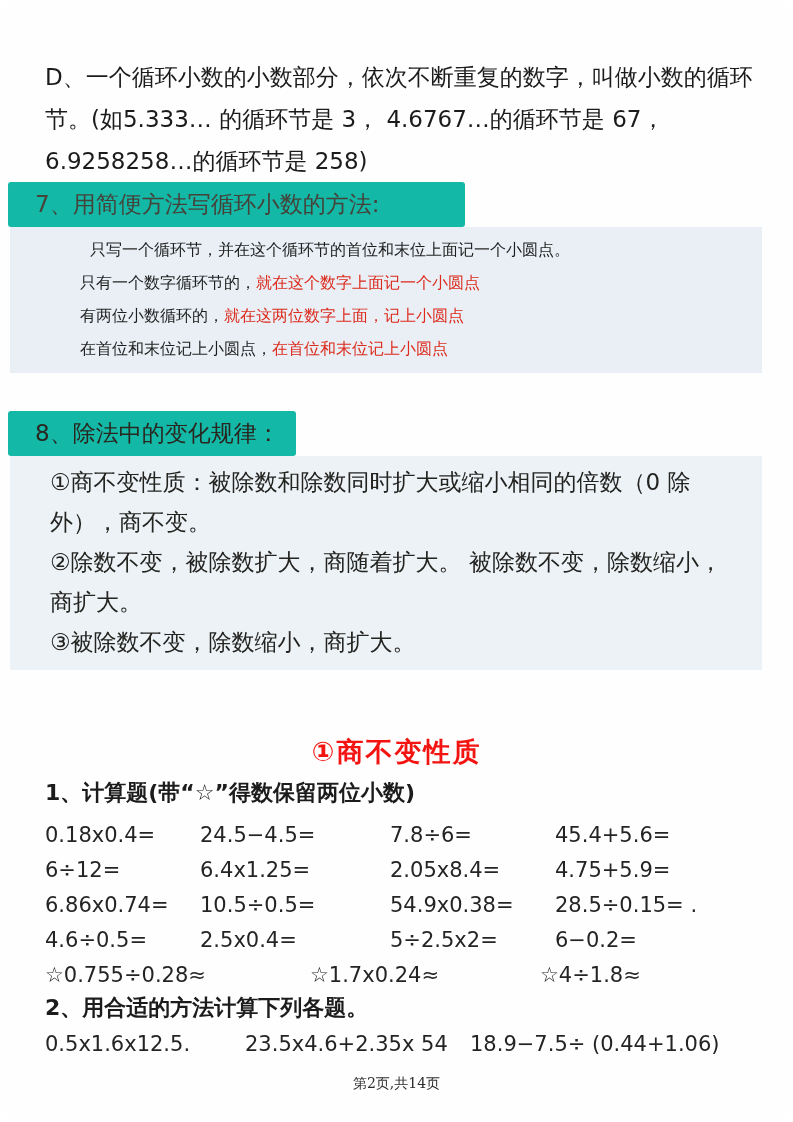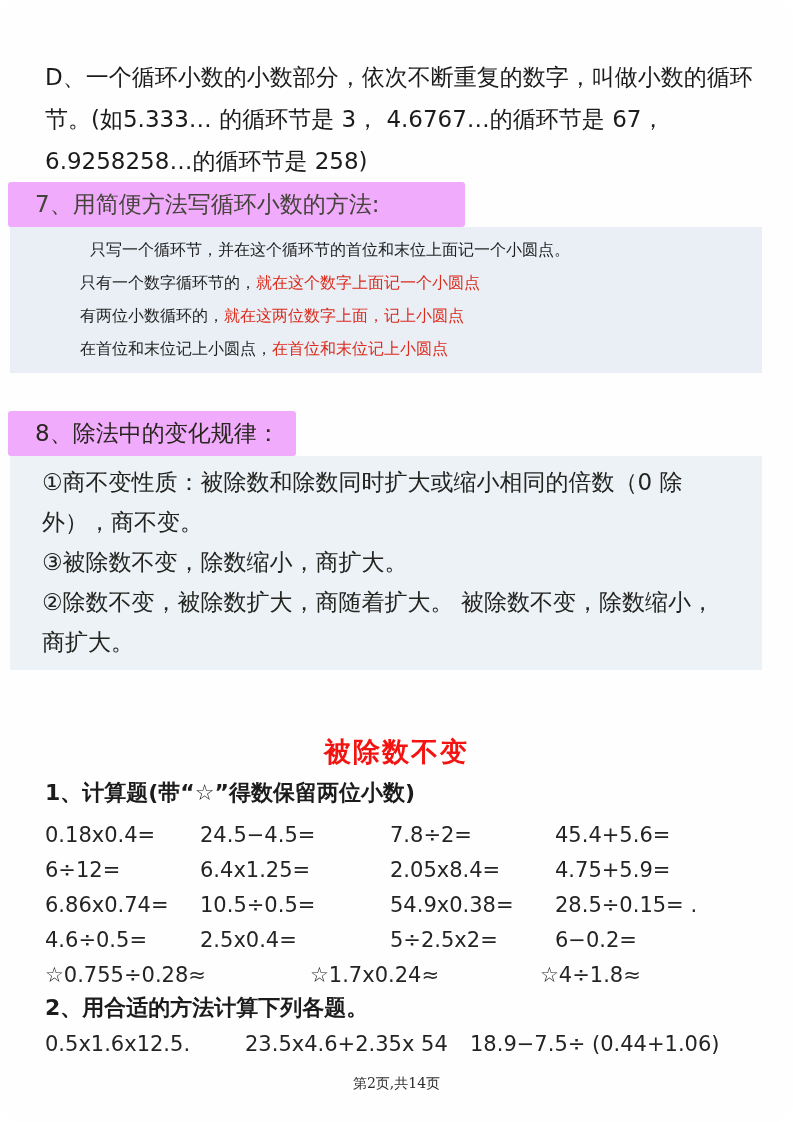--- a/index.html
+++ b/index.html
@@ -14,21 +14,21 @@
     border-radius:20px;
   }
   .d-para {
     margin:56px 36px 0 45px;
     font-size:23px;
     line-height:42px;
     color:#1b1b1b;
   }
   .hl-heading {
     display:block;
-    background:#f0abfc;
+    background:#14b8a6;
     border-radius:3px;
     font-size:23px;
     padding:7px 0 7px 27px;
     color:#45423a;
   }
   .h7 { margin:0 0 0 8px; width:457px; }
   .h8 { margin:38px 0 0 8px; width:288px; color:#29261f; }
   .blue-block7 {
     margin:0 0 0 10px;
     width:752px;
@@ -41,21 +41,21 @@
   .red-ul {
     color:#dc2a1c;
     text-decoration-color:#c03a2a;
     text-underline-offset:5px;
     text-decoration-thickness:2px;
   }
   .blue-block8 {
     margin:0 0 0 10px;
     width:752px;
     background:#edf2f7;
-    padding:6px 30px 8px 32px;
+    padding:6px 30px 8px 40px;
     font-size:23px;
     line-height:40px;
     color:#232320;
   }
   .practice-title {
     margin-top:64px;
     text-align:center;
     color:#f31411;
     font-size:27px;
     font-weight:bold;
@@ -112,32 +112,32 @@
     </div>
     <div>
       <span>在首位和末位记上小圆点，</span><span class="red-ul">在首位和末位记上小圆点</span>
     </div>
   </div>
 
   <div class="hl-heading h8">8、除法中的变化规律：</div>
 
   <div class="blue-block8">
     <div>①商不变性质：被除数和除数同时扩大或缩小相同的倍数（0 除外），商不变。</div>
+    <div>②除数不变，被除数扩大，商随着扩大。 被除数不变，除数缩小，商扩大。</div>
     <div>③被除数不变，除数缩小，商扩大。</div>
-    <div>②除数不变，被除数扩大，商随着扩大。 被除数不变，除数缩小，商扩大。</div>
   </div>
 
-  <div class="practice-title">被除数不变</div>
+  <div class="practice-title">①商不变性质</div>
 
   <div class="q-heading">1、计算题(带“☆”得数保留两位小数)</div>
 
   <div class="q1-grid">
     <span class="cell">0.18x0.4=</span>
     <span class="cell">24.5−4.5=</span>
-    <span class="cell">7.8÷2=</span>
+    <span class="cell">7.8÷6=</span>
     <span class="cell">45.4+5.6=</span>
     <span class="cell">6÷12=</span>
     <span class="cell">6.4x1.25=</span>
     <span class="cell">2.05x8.4=</span>
     <span class="cell">4.75+5.9=</span>
     <span class="cell">6.86x0.74=</span>
     <span class="cell">10.5÷0.5=</span>
     <span class="cell">54.9x0.38=</span>
     <span class="cell">28.5÷0.15= .</span>
     <span class="cell">4.6÷0.5=</span>

